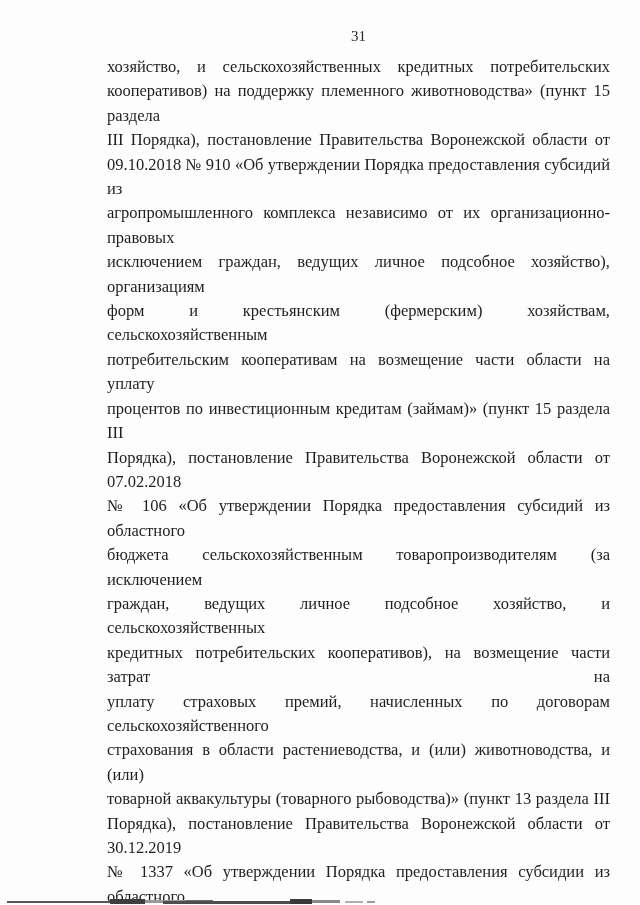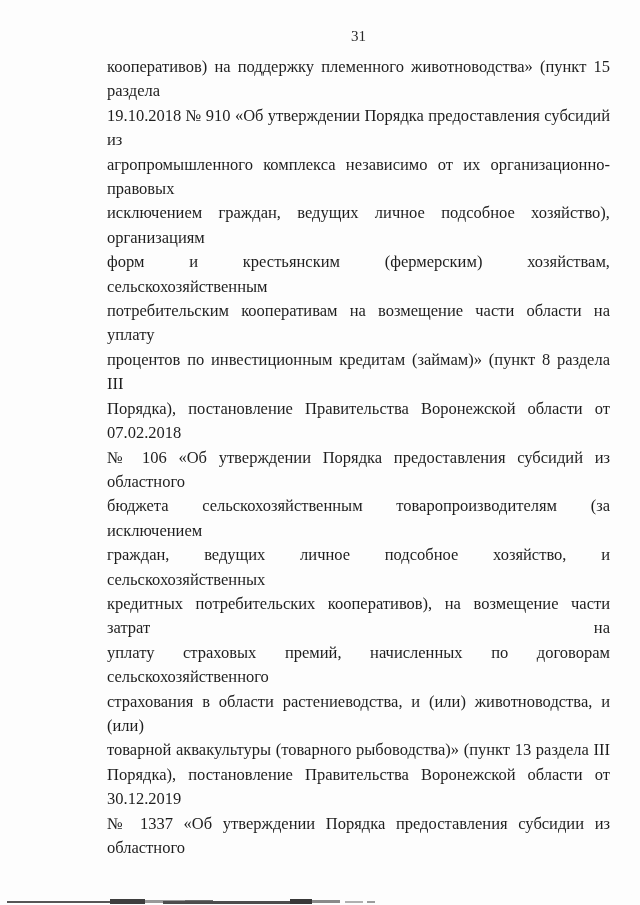--- a/index.html
+++ b/index.html
@@ -48,27 +48,29 @@
   .seg9  { left: 367px; top: 901px; width: 8px;   height: 2px; background: #9c9c9c; }
 </style>
 </head>
 <body>
 
 <div class="page">
 
   <div class="page-number">31</div>
 
   <div class="text-block">
+      <div class="line">хозяйство, и сельскохозяйственных кредитных потребительских</div>
       <div class="line">кооперативов) на поддержку племенного животноводства» (пункт 15 раздела</div>
-      <div class="line">19.10.2018 № 910 «Об утверждении Порядка предоставления субсидий из</div>
+      <div class="line">III Порядка), постановление Правительства Воронежской области от</div>
+      <div class="line">09.10.2018 № 910 «Об утверждении Порядка предоставления субсидий из</div>
       <div class="line">агропромышленного комплекса независимо от их организационно-правовых</div>
       <div class="line">исключением граждан, ведущих личное подсобное хозяйство), организациям</div>
       <div class="line">форм и крестьянским (фермерским) хозяйствам, сельскохозяйственным</div>
       <div class="line">потребительским кооперативам на возмещение части области на уплату</div>
-      <div class="line">процентов по инвестиционным кредитам (займам)» (пункт 8 раздела III</div>
+      <div class="line">процентов по инвестиционным кредитам (займам)» (пункт 15 раздела III</div>
       <div class="line">Порядка), постановление Правительства Воронежской области от 07.02.2018</div>
       <div class="line">№ 106 «Об утверждении Порядка предоставления субсидий из областного</div>
       <div class="line">бюджета сельскохозяйственным товаропроизводителям (за исключением</div>
       <div class="line">граждан, ведущих личное подсобное хозяйство, и сельскохозяйственных</div>
       <div class="line">кредитных потребительских кооперативов), на возмещение части затрат на</div>
       <div class="line">уплату страховых премий, начисленных по договорам сельскохозяйственного</div>
       <div class="line">страхования в области растениеводства, и (или) животноводства, и (или)</div>
       <div class="line">товарной аквакультуры (товарного рыбоводства)» (пункт 13 раздела III</div>
       <div class="line">Порядка), постановление Правительства Воронежской области от 30.12.2019</div>
       <div class="line">№ 1337 «Об утверждении Порядка предоставления субсидии из областного</div>

